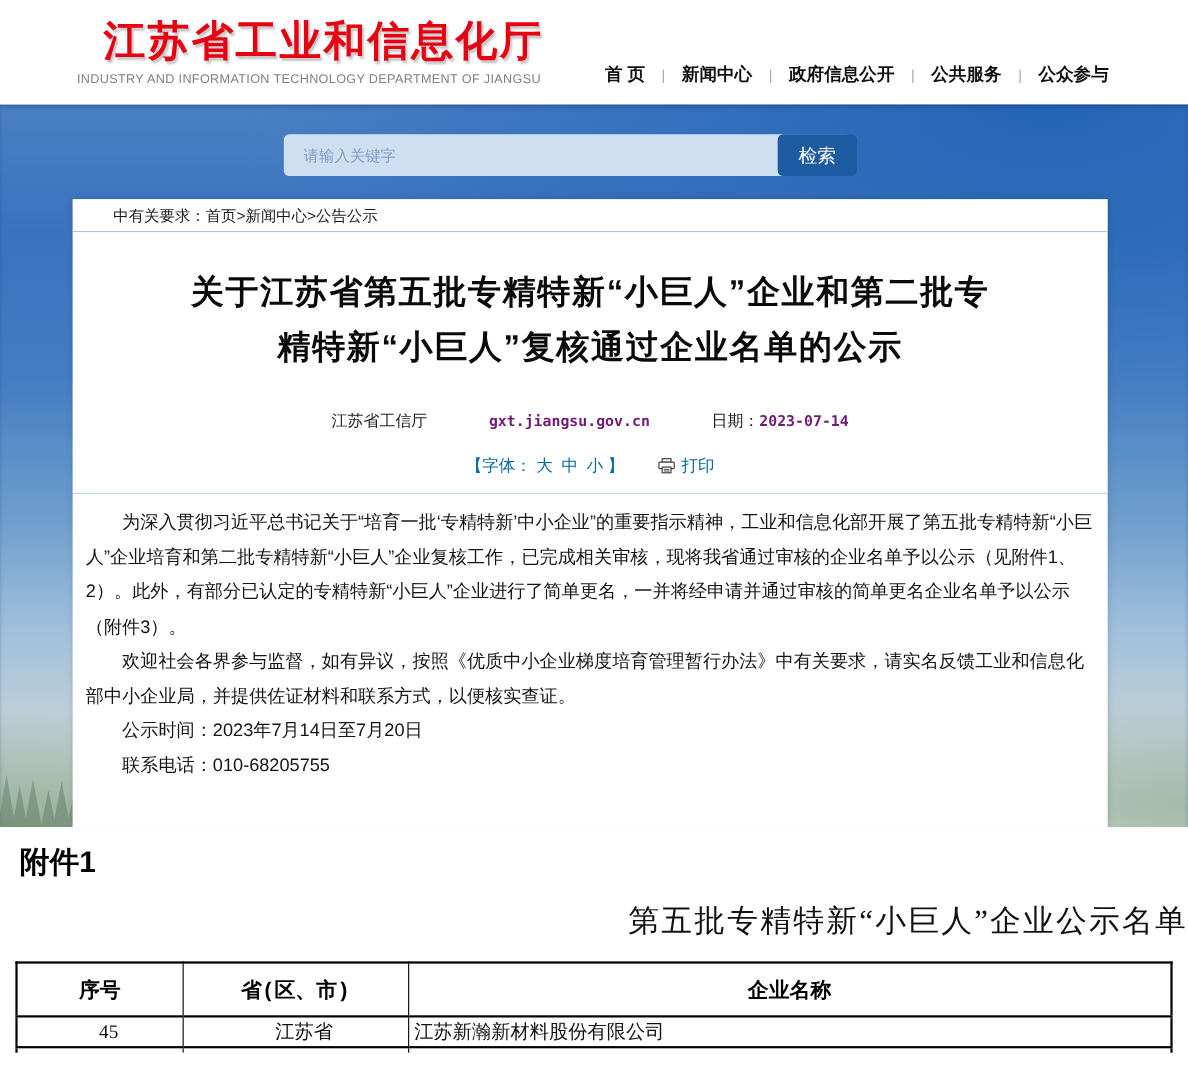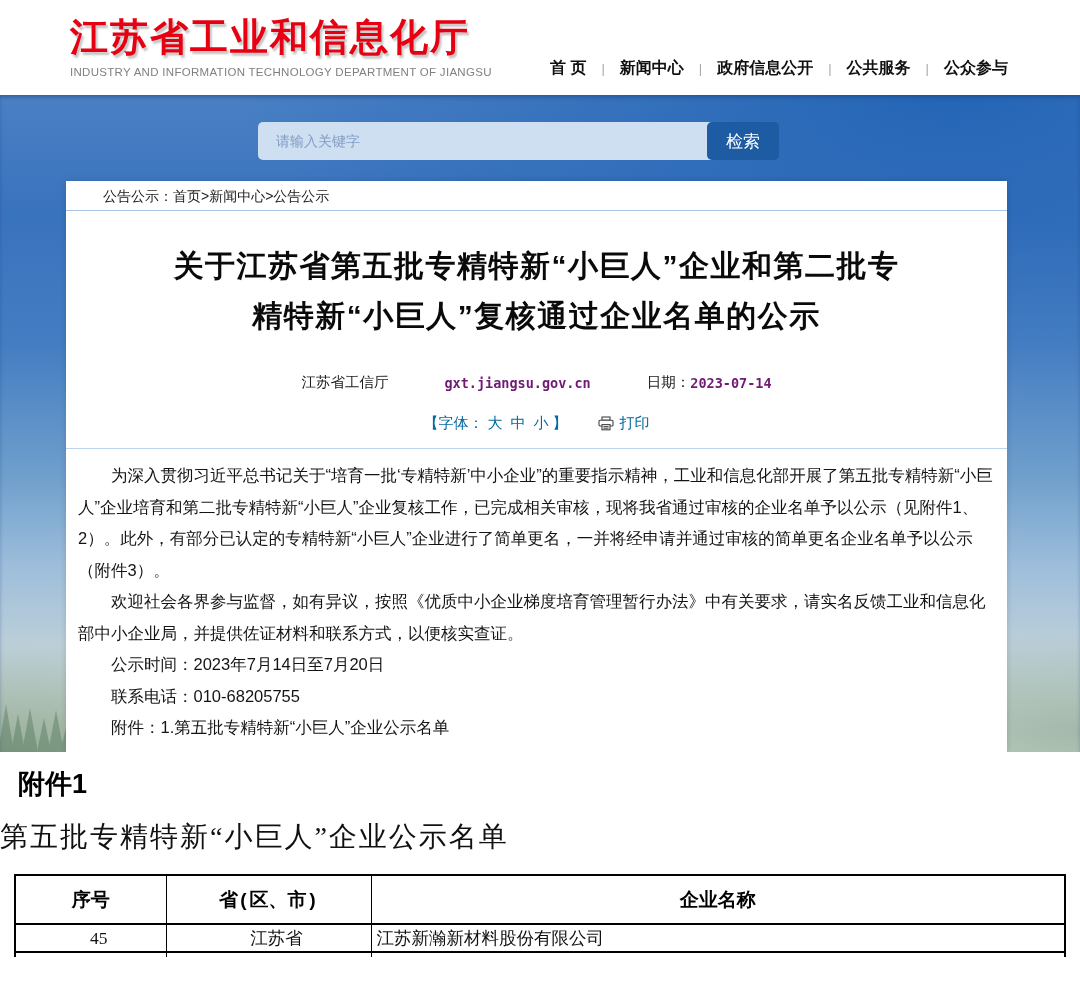--- a/index.html
+++ b/index.html
@@ -10,20 +10,21 @@
     font-family:"Liberation Sans", sans-serif;
   }
 
   
   .top-header { position:absolute; left:0; top:0; width:1080px; height:95px; background:#fff; }
   .logo { position:absolute; left:70px; top:12px; cursor:pointer; }
   .logo-title {
     font-size:38px; font-weight:bold; color:#e60012; letter-spacing:2px;
     text-shadow:2px 3px 2px rgba(150,150,150,.55);
     font-family:"Liberation Sans", sans-serif;
+    margin-left:24px;
   }
   .logo-subtitle { margin-top:3px; font-size:11.5px; color:#808080; letter-spacing:.3px; }
   .main-nav {
     position:absolute; right:72px; top:58px; display:flex; align-items:center; gap:15px;
     font-size:16px; font-weight:bold; color:#111;
   }
   .nav-item { cursor:pointer; white-space:nowrap; }
   .nav-sep { color:#a8a8a8; font-weight:normal; font-size:13px; }
 
   
@@ -81,21 +82,21 @@
   .article-body {
     padding:11px 14px 0 12px; font-size:16.5px; line-height:31.5px; color:#141414;
   }
   .article-body p { margin:0; text-indent:2em; }
   .attachment-note { margin-top:15px; }
 
   
   .bottom-section { position:absolute; left:0; top:752px; width:1080px; height:231px; background:#fff; }
   .attachment-heading { position:absolute; left:18px; top:14px; font-size:27px; font-weight:bold; color:#000; }
   .attachment-table-title {
-    position:absolute; left:0; top:66px; width:100%; text-align:left;
+    position:absolute; left:0; top:66px; width:100%; text-align:right;
     font-family:"Liberation Serif", serif; font-size:28px; color:#111; letter-spacing:2px;
   }
   .roster-table {
     position:absolute; left:14px; top:122px; width:1052px;
     border-collapse:collapse; table-layout:fixed;
     border-top:2px solid #000; border-left:2px solid #000; border-right:2px solid #000;
   }
   .roster-table col.c1 { width:151px; }
   .roster-table col.c2 { width:205px; }
   .roster-table th {
@@ -141,21 +142,21 @@
       <polygon points="68,60 76,92 60,92"></polygon>
     </g>
   </svg>
 </div>
 
 <input class="search-input" type="text" placeholder="请输入关键字" style="">
 <button class="search-button">检索</button>
 
 <div class="card">
   <div class="breadcrumb-row">
-    <span>公告公示：</span><span class="breadcrumb-path">首页&gt;新闻中心&gt;公告公示</span>
+    <span>中有关要求：</span><span class="breadcrumb-path">首页&gt;新闻中心&gt;公告公示</span>
   </div>
 
   <div class="article-title">
     <div>关于江苏省第五批专精特新“小巨人”企业和第二批专</div>
     <div>精特新“小巨人”复核通过企业名单的公示</div>
   </div>
 
   <div class="article-meta">
     <span>江苏省工信厅</span>
     <span class="mono">gxt.jiangsu.gov.cn</span>
@@ -183,21 +184,20 @@
     </span>
   </div>
 
   <div class="content-divider"></div>
 
   <div class="article-body">
     <p>为深入贯彻习近平总书记关于“培育一批‘专精特新’中小企业”的重要指示精神，工业和信息化部开展了第五批专精特新“小巨人”企业培育和第二批专精特新“小巨人”企业复核工作，已完成相关审核，现将我省通过审核的企业名单予以公示（见附件1、2）。此外，有部分已认定的专精特新“小巨人”企业进行了简单更名，一并将经申请并通过审核的简单更名企业名单予以公示（附件3）。</p>
     <p>欢迎社会各界参与监督，如有异议，按照《优质中小企业梯度培育管理暂行办法》中有关要求，请实名反馈工业和信息化部中小企业局，并提供佐证材料和联系方式，以便核实查证。</p>
     <p>公示时间：2023年7月14日至7月20日</p>
     <p>联系电话：010-68205755</p>
-    <p class="attachment-note">附件：1.第五批专精特新“小巨人”企业公示名单</p>
   </div>
 </div>
 
 <div class="bottom-section">
   <div class="attachment-heading">附件1</div>
   <div class="attachment-table-title">第五批专精特新“小巨人”企业公示名单</div>
 
   <table class="roster-table">
     <colgroup>
         <col class="c1">

